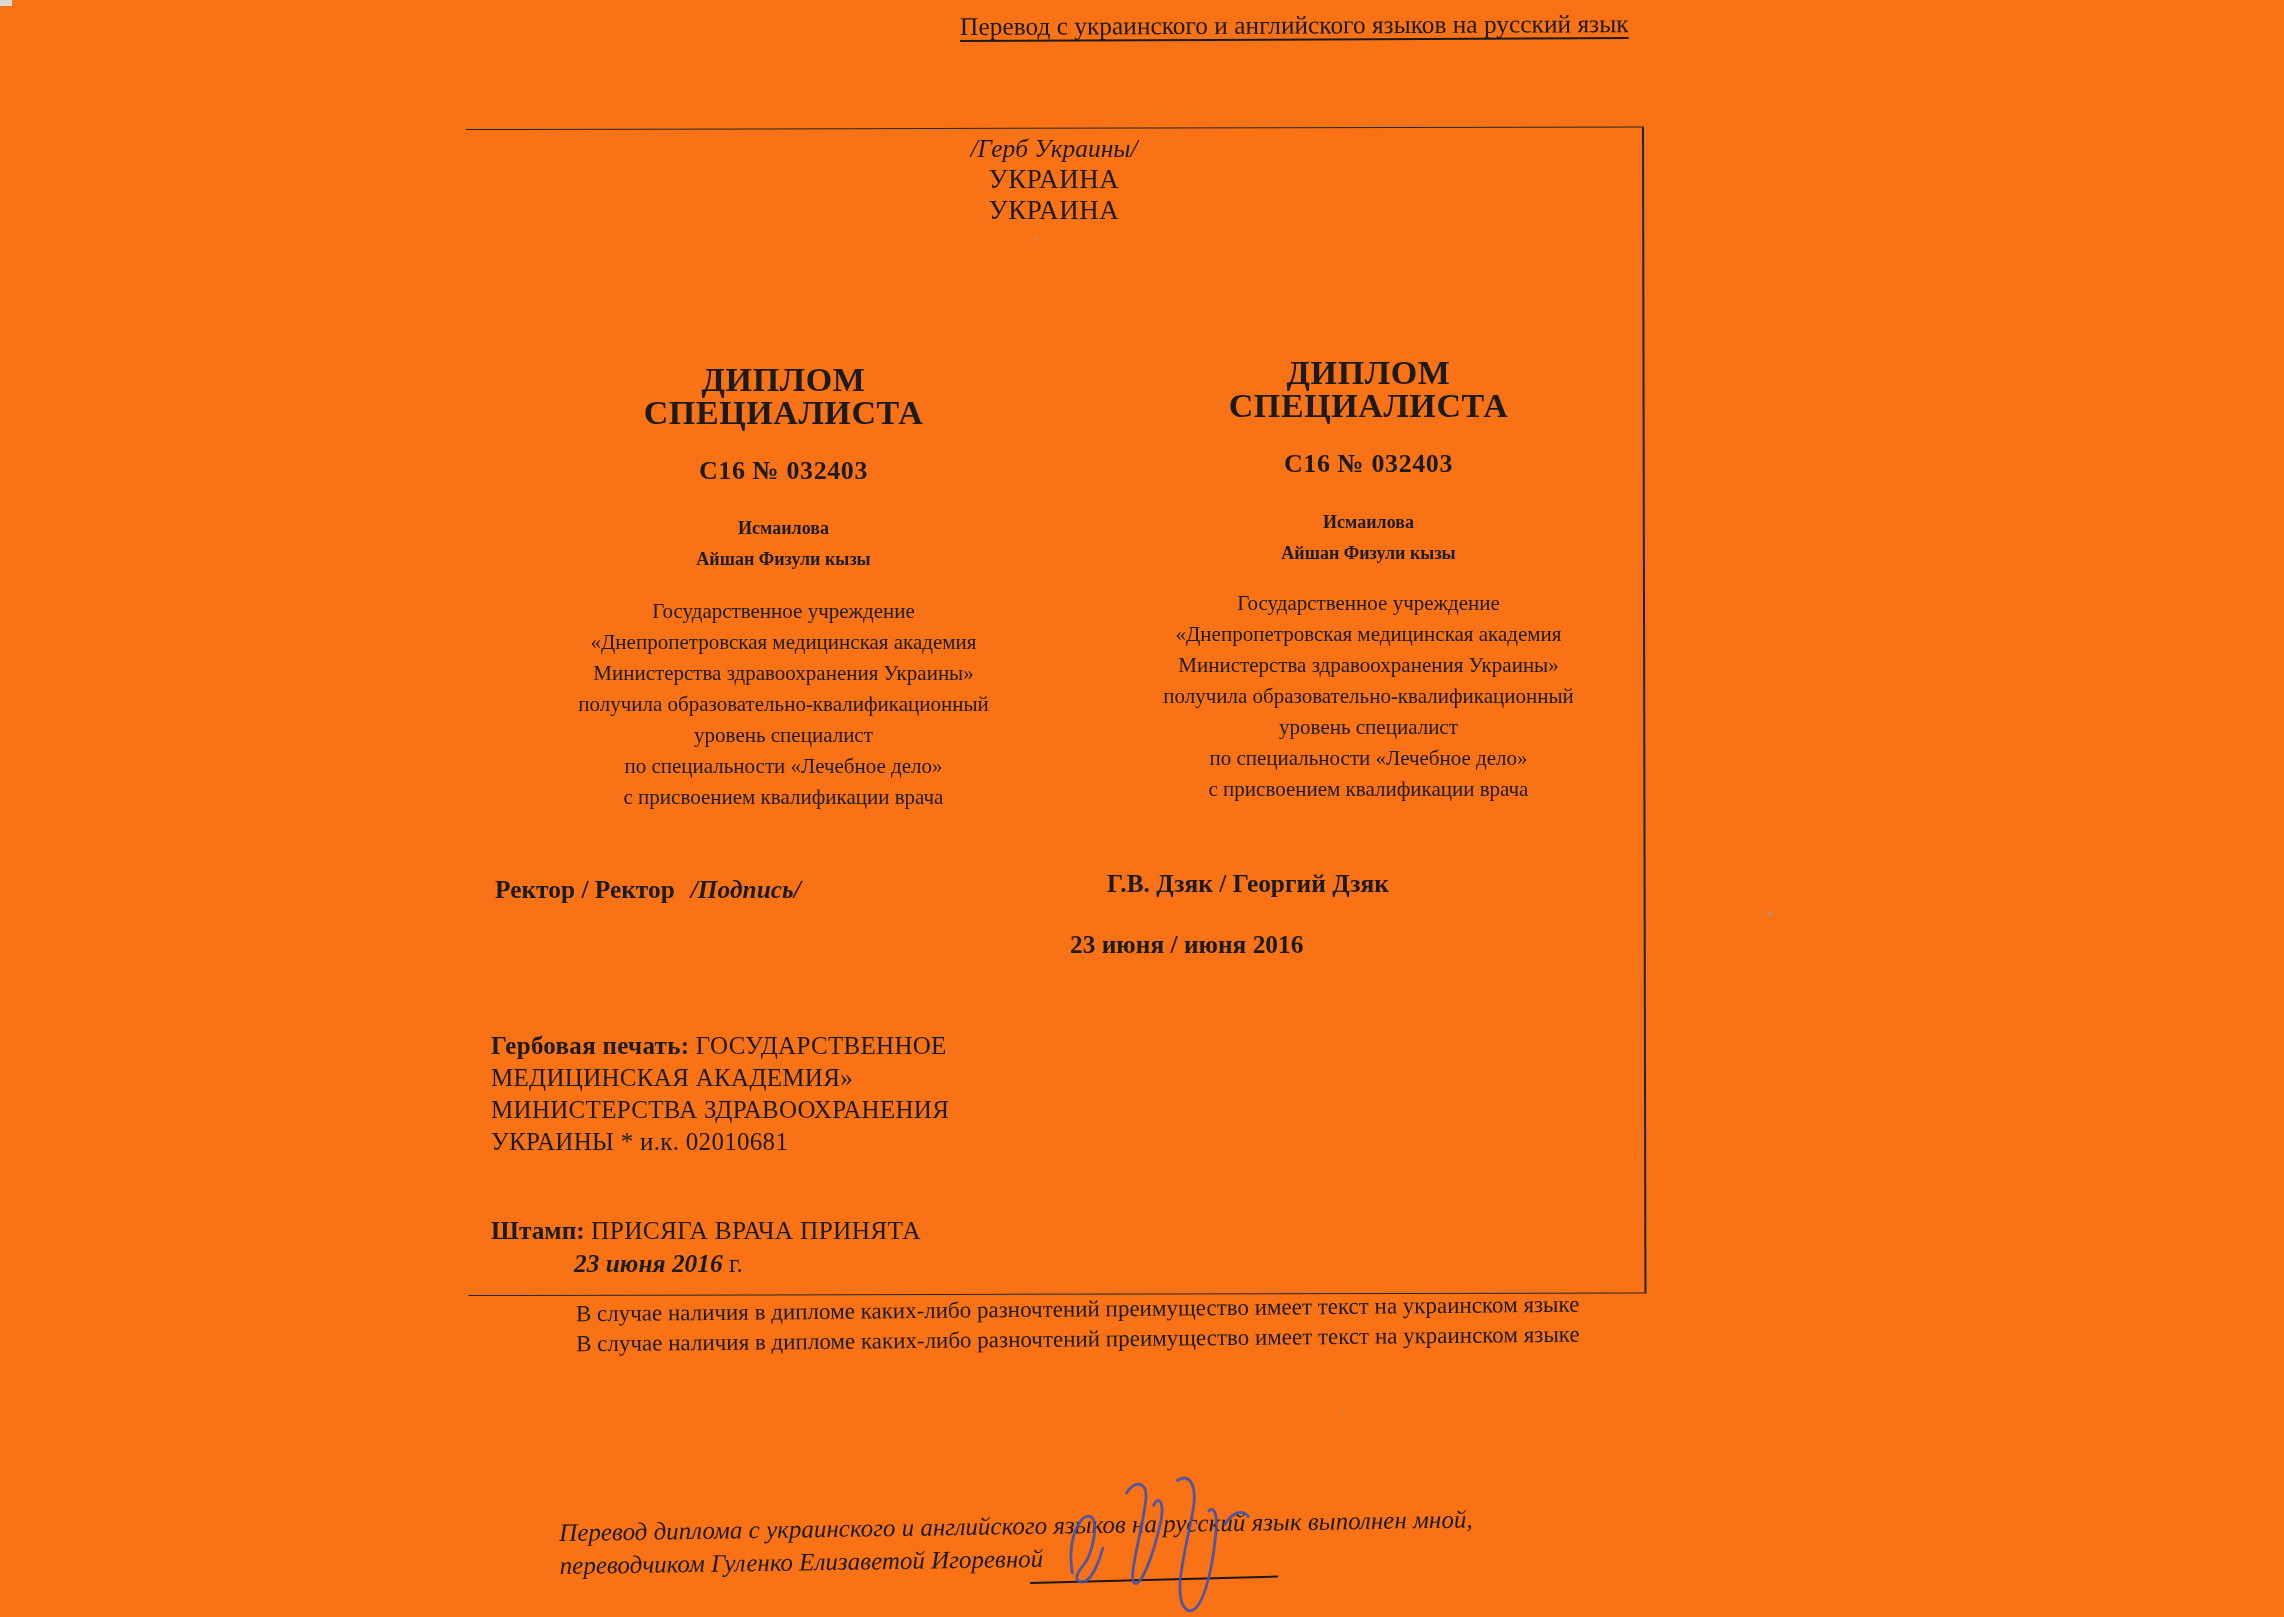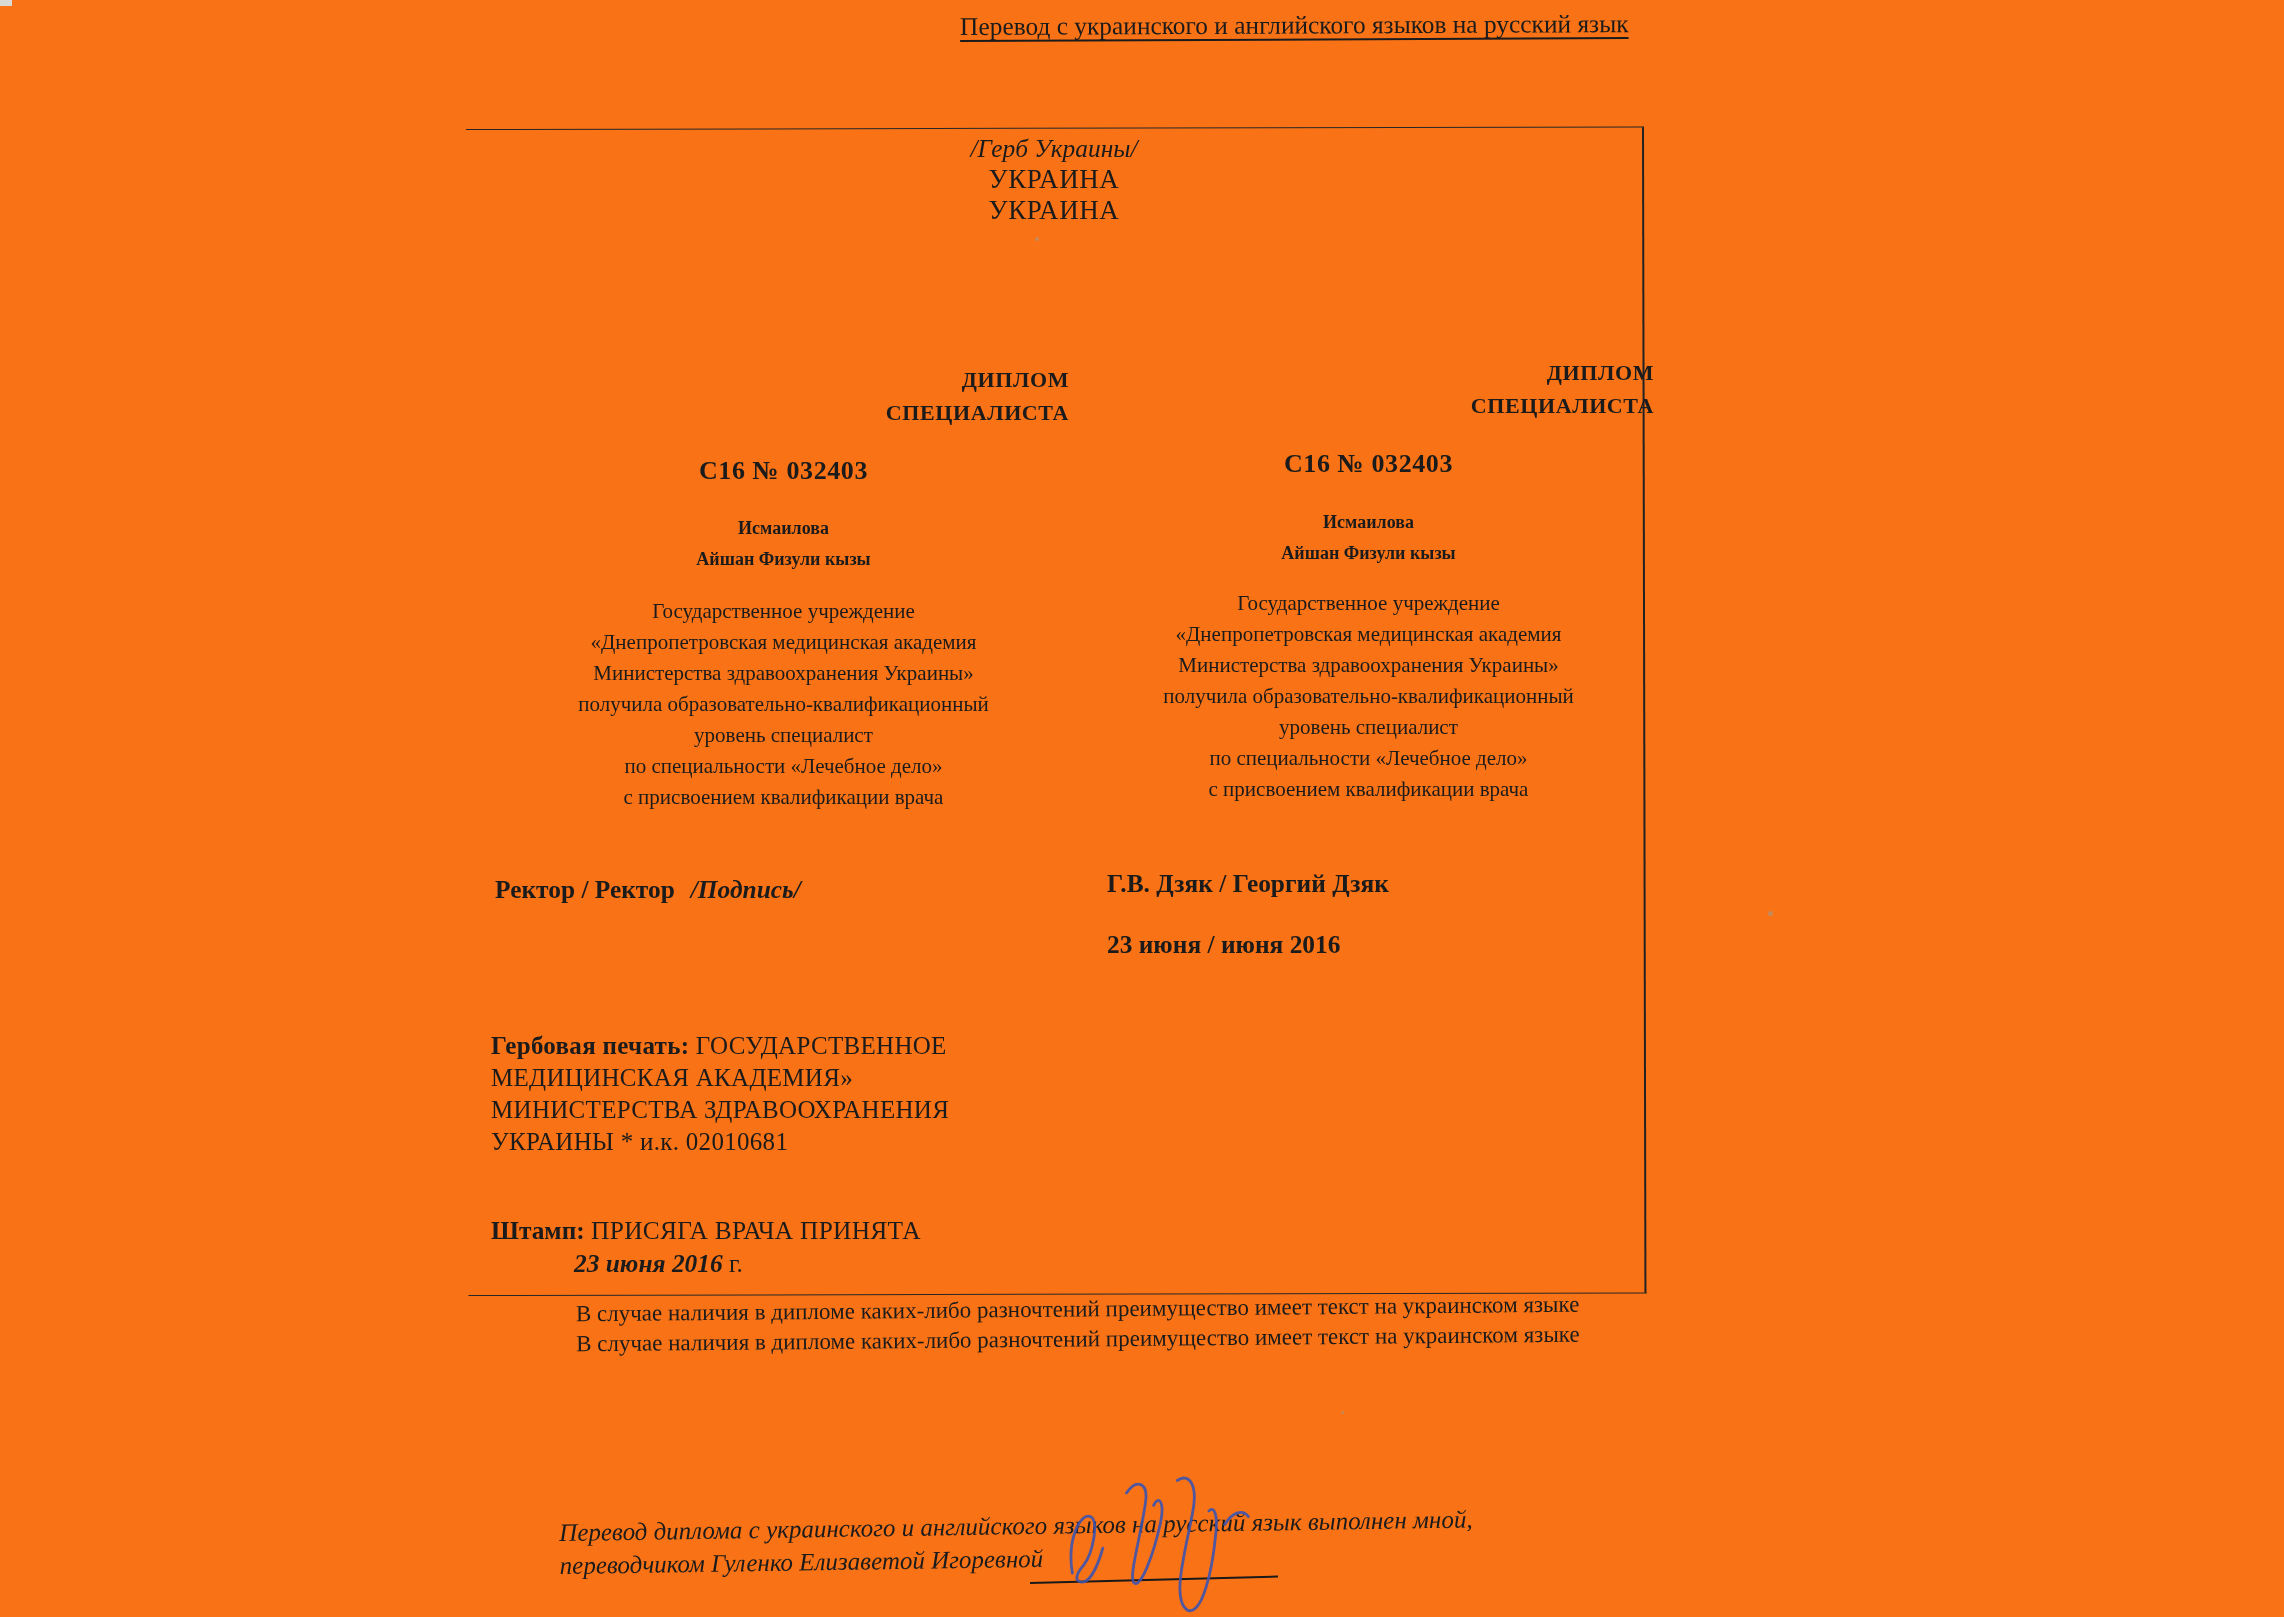--- a/index.html
+++ b/index.html
@@ -31,28 +31,28 @@
     border-top:1.7px solid #272727;
     border-right:2.3px solid #222222;
     border-bottom:1.7px solid #272727;
     transform:rotate(-0.12deg);
     transform-origin:left top;
   }
   #emblem-block{left:466px;top:133px;width:1176px;font-size:26px;line-height:31px;}
   #emblem-note{font-size:25.4px;}
   .country{font-size:27px;letter-spacing:0.6px;}
   .col{width:571px;}
-  .dip-title{font-size:22px;line-height:33px;font-weight:bold;letter-spacing:0.6px;text-align:right;}
+  .dip-title{font-size:34px;line-height:33px;font-weight:bold;letter-spacing:0.6px;}
   .dip-number{font-size:26px;font-weight:bold;letter-spacing:0.6px;}
   .dip-name{font-size:18px;line-height:31px;font-weight:bold;}
   .dip-body{font-size:21px;line-height:31px;}
   #rector-line{left:495px;top:875px;font-size:25.4px;}
   #rector-note{margin-left:16px;}
   #dziak-line{left:1107px;top:869px;font-size:25.4px;}
-  #date-line{left:1107px;top:930px;font-size:25.4px;}
+  #date-line{left:1070px;top:930px;font-size:25.4px;}
   #seal-block{left:491px;top:1030px;width:554px;font-size:25px;line-height:32px;letter-spacing:0.3px;}
   #stamp-line{left:491px;top:1216px;font-size:25.4px;}
   #stamp-date{left:574px;top:1249px;font-size:25.4px;}
   #stamp-date .suffix{font-style:normal;font-weight:normal;}
   #disclaimers{
     left:498px;top:1300px;width:1159px;
     font-size:23px;line-height:30px;text-align:center;
     transform:rotate(-0.55deg);transform-origin:left top;
   }
   #translator-block{

